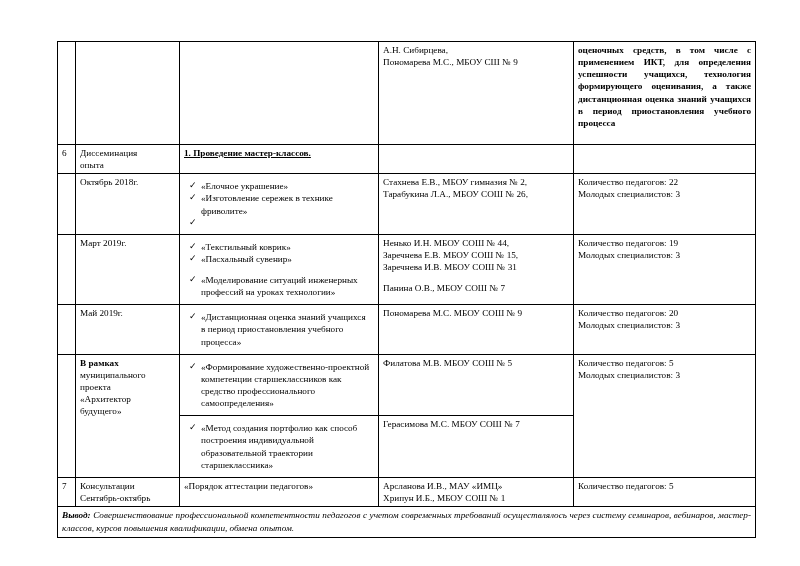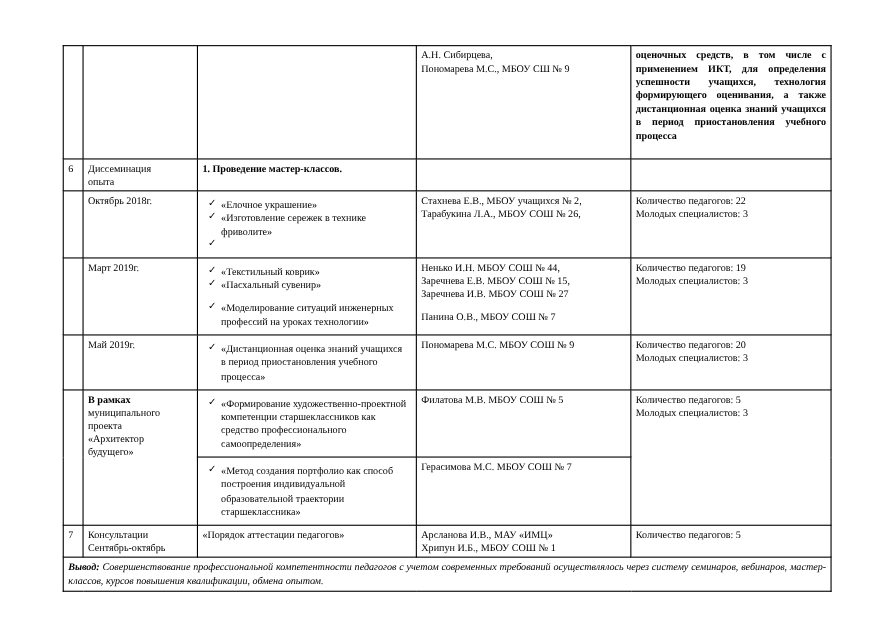--- a/index.html
+++ b/index.html
@@ -43,21 +43,21 @@
   col.c-stage  { width: 104px; }
   col.c-content{ width: 199px; }
   col.c-people { width: 195px; }
   col.c-count  { width: 182px; }
 
   .just {
     text-align: justify;
     text-justify: inter-word;
     font-weight: bold;
   }
-  .bold { font-weight: bold; }
+  .bold { font-weight: bold; text-decoration: underline; }
 
   .chk-list { margin: 4px; padding: 0; }
   .chk-item {
     position: relative;
     padding-left: 13px;
     margin: 0 0 0 0;
   }
   .chk-item::before {
     content: "\2713";
     position: absolute;
@@ -136,21 +136,21 @@
         <td class="num-cell"></td>
         <td>Октябрь  2018г.</td>
         <td>
           <div class="chk-list">
             <div class="chk-item">«Елочное украшение»</div>
             <div class="chk-item">«Изготовление сережек в технике фриволите»</div>
             <div class="chk-empty"></div>
           </div>
         </td>
         <td>
-          <div>Стахнева Е.В., МБОУ учащихся № 2,</div>
+          <div>Стахнева Е.В., МБОУ гимназия № 2,</div>
           <div>Тарабукина Л.А., МБОУ СОШ № 26,</div>
         </td>
         <td>
           <div>Количество педагогов: 22</div>
           <div>Молодых специалистов: 3</div>
         </td>
       </tr>
 
       <tr>
         <td class="num-cell"></td>
@@ -159,21 +159,21 @@
           <div class="chk-list">
             <div class="chk-item">«Текстильный коврик»</div>
             <div class="chk-item">«Пасхальный сувенир»</div>
             <div class="gap"></div>
             <div class="chk-item">«Моделирование ситуаций инженерных профессий на уроках технологии»</div>
           </div>
         </td>
         <td>
           <div>Ненько И.Н. МБОУ СОШ № 44,</div>
           <div>Заречнева Е.В. МБОУ СОШ № 15,</div>
-          <div>Заречнева И.В. МБОУ СОШ № 27</div>
+          <div>Заречнева И.В. МБОУ СОШ № 31</div>
           <div class="gap"></div>
           <div>Панина О.В., МБОУ СОШ № 7</div>
         </td>
         <td>
           <div>Количество педагогов: 19</div>
           <div>Молодых специалистов: 3</div>
         </td>
       </tr>
 
       <tr>

